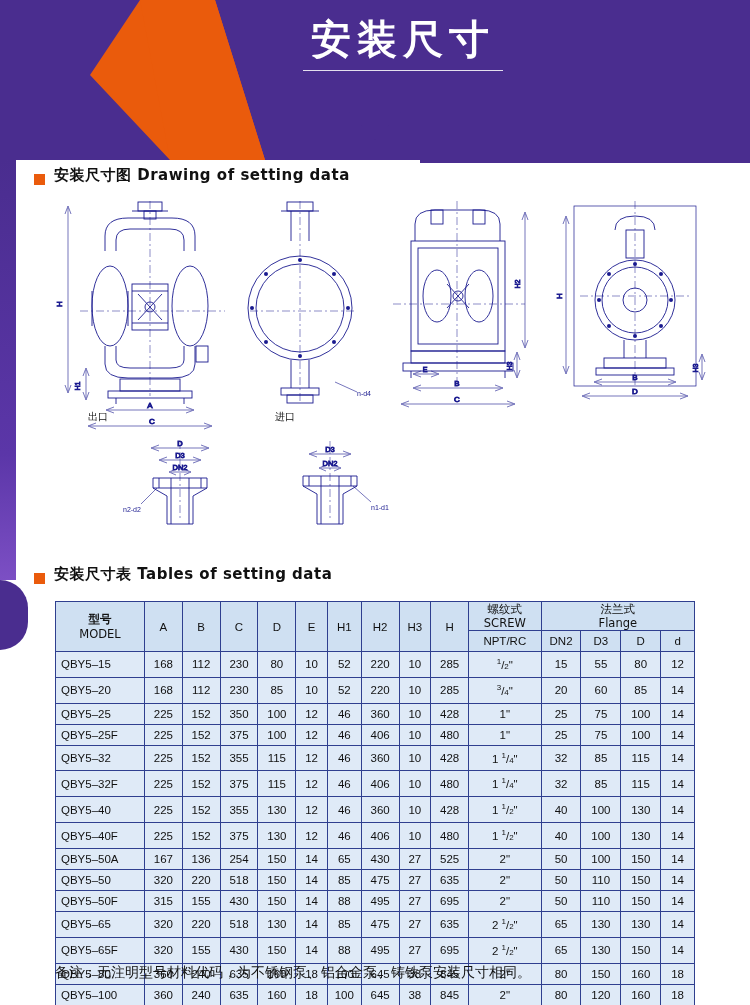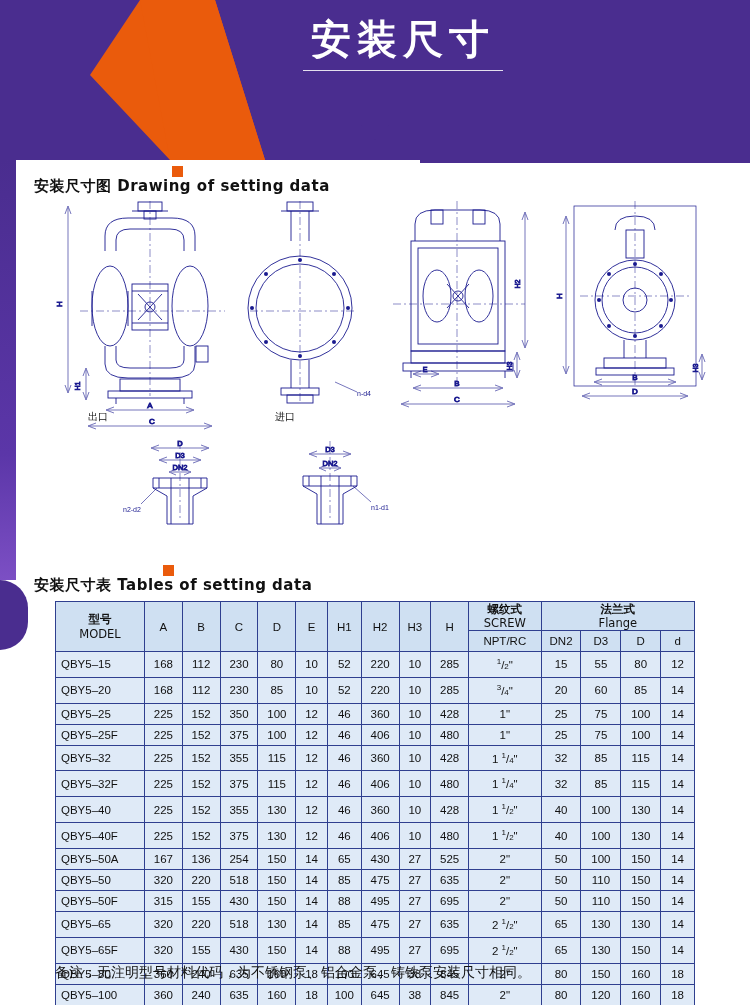--- a/index.html
+++ b/index.html
@@ -83,21 +83,21 @@
   .hdr-underline{
     position:absolute;
     left:420px;top:160px;
     width:330px;height:3px;
     background:#4a2d8f;
   }
 
   
   .sec{
     position:absolute;
-    display:flex;align-items:center;flex-direction:column;
+    display:flex;align-items:flex-end;
   }
   .sec .sq{
     width:11px;height:11px;background:#ea5b0c;margin-right:9px;
   }
   .sec .txt{
     font-family:"DejaVu Sans", sans-serif;
     font-size:15px;font-weight:bold;color:#111;
     letter-spacing:.5px;
   }
   #sec-drawing{left:34px;top:166px;}
@@ -146,21 +146,21 @@
     font-size:11.5px;
     line-height:15px;
   }
   .th-model b{display:block;font-weight:bold;}
   .th-model span{display:block;}
   .grp{
     font-family:"DejaVu Sans", sans-serif;
     font-size:11.5px;
     line-height:14px;
   }
-  .grp b{display:block;font-weight:bold;}
+  .grp b{display:block;font-weight:normal;}
   .note{
     position:absolute;
     left:55px;top:964px;
     font-family:"DejaVu Sans", sans-serif;
     font-size:14px;
     color:#111;
   }
   sup{font-size:8px;}
 </style>
 </head>

